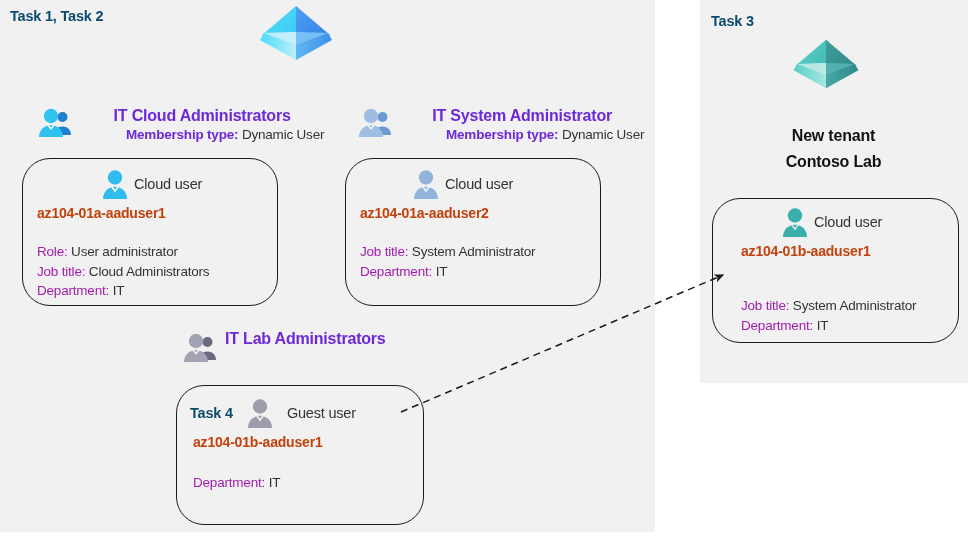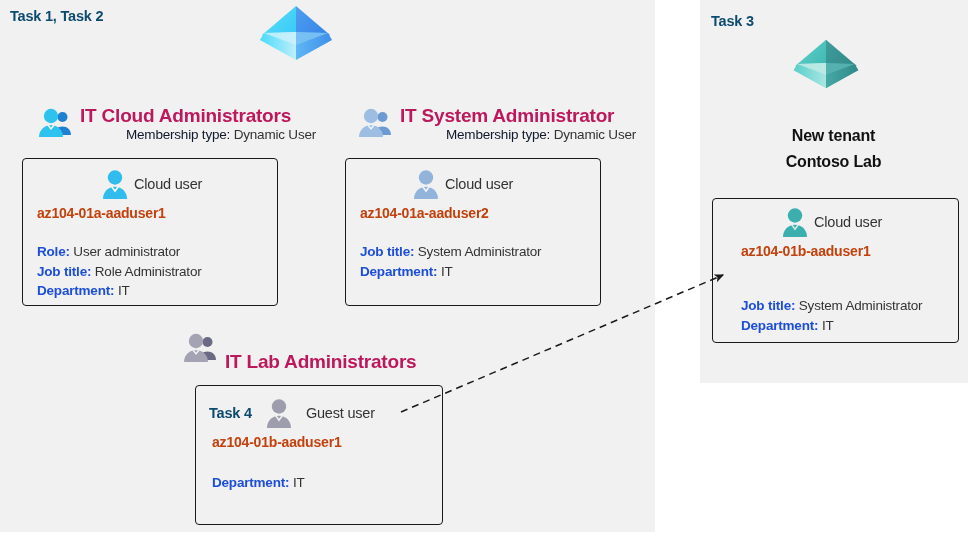--- a/index.html
+++ b/index.html
@@ -29,43 +29,44 @@
     color: #0c4a6e;
     font-weight: bold;
     font-size: 14.5px;
     letter-spacing: -0.2px;
     white-space: nowrap;
   }
 
   .card {
     position: absolute;
     border: 1.6px solid #1a1a1a;
-    border-radius: 4px;
+    border-radius: 28px;
     background: #f1f1f1;
     box-sizing: border-box;
   }
 
   .group-head {
     position: absolute;
     white-space: nowrap;
   }
   .group-title {
-    font-size: 19px;
+    font-size: 16px;
     font-weight: bold;
-    color: #be185d;
+    color: #6d28d9;
     letter-spacing: -0.2px;
     line-height: 19px;
+    text-align: center;
   }
   .group-meta {
     font-size: 13.5px;
     color: #333;
     letter-spacing: -0.2px;
     line-height: 19px;
   }
-  .group-meta b { color: #0f172a; font-weight: normal; padding-left: 46px; }
+  .group-meta b { color: #6d28d9; font-weight: bold; padding-left: 46px; }
 
   .tenant-name {
     position: absolute;
     font-size: 16px;
     font-weight: bold;
     color: #111;
     text-align: center;
     letter-spacing: -0.2px;
     white-space: nowrap;
   }
@@ -91,21 +92,21 @@
     white-space: nowrap;
   }
   .attrs {
     position: absolute;
     font-size: 13.5px;
     color: #333;
     line-height: 19.5px;
     letter-spacing: -0.2px;
     white-space: nowrap;
   }
-  .attrs b { color: #1d4ed8; font-weight: bold; }
+  .attrs b { color: #a21caf; font-weight: normal; }
   .attr-line { display: block; }
 
   .icon-svg { display: block; }
   .icon-wrap { position: absolute; line-height: 0; }
 
   #arrow-layer {
     position: absolute;
     left: 0; top: 0;
     width: 978px; height: 540px;
     pointer-events: none;
@@ -211,21 +212,21 @@
       <span class="user-kind">Cloud user</span>
     </div>
     <div class="user-name" style="left:14px; top:46px;">az104-01a-aaduser1</div>
     <div class="attrs" style="left:14px; top:83px;">
       <span class="attr-line">
         <b>Role:</b>
         <span>User administrator</span>
       </span>
       <span class="attr-line">
         <b>Job title:</b>
-        <span>Role Administrator</span>
+        <span>Cloud Administrators</span>
       </span>
       <span class="attr-line">
         <b>Department:</b>
         <span>IT</span>
       </span>
     </div>
   </div>
 
   <div class="icon-wrap" style="left:357px; top:107px;">
     <svg class="icon-svg" width="40" height="32" viewBox="0 0 40 32">
@@ -270,25 +271,25 @@
 
   <div class="icon-wrap" style="left:182px; top:332px;">
     <svg class="icon-svg" width="40" height="32" viewBox="0 0 40 32">
       <circle cx="25.5" cy="10" r="5" fill="#6a6a84"></circle>
       <path d="M17 28c0-5.2 3.8-8.6 8.5-8.6S34 22.8 34 28z" fill="#6a6a84"></path>
       <circle cx="14" cy="9" r="7.2" fill="#a3a3b4"></circle>
       <path d="M2 30c0-7.1 5.4-11.8 12-11.8S26 22.9 26 30z" fill="#a3a3b4"></path>
       <path d="M10.4 18.6 14 23l3.6-4.4-1.4-.5-2.2 2.6-2.2-2.6z" fill="#f3f3f6"></path>
     </svg>
   </div>
-  <div class="group-head" style="left:225px; top:329px;margin-top:23px;">
+  <div class="group-head" style="left:225px; top:329px;">
     <div class="group-title">IT Lab Administrators</div>
   </div>
 
-  <div class="card" style="left:176px; top:385px; width:248px; height:140px;margin-left:19px;">
+  <div class="card" style="left:176px; top:385px; width:248px; height:140px;">
     <div class="user-row" style="left:13px; top:12px;">
       <span class="task-label" style="position:relative; left:0; top:0;">Task 4</span>
       <span class="icon-wrap" style="position:relative; margin-left:8px;">
         <svg class="icon-svg" width="28" height="30" viewBox="0 0 28 30">
           <circle cx="14" cy="8.5" r="7.2" fill="#9d9dad"></circle>
           <path d="M2 30c0-7.3 5.4-12.2 12-12.2S26 22.7 26 30z" fill="#9d9dad"></path>
           <path d="M10.2 18.2 14 23.4l3.8-5.2-1.5-.5-2.3 3-2.3-3z" fill="#f2f2f5"></path>
         </svg>
       </span>
       <span class="user-kind" style="margin-left:8px;">Guest user</span>

